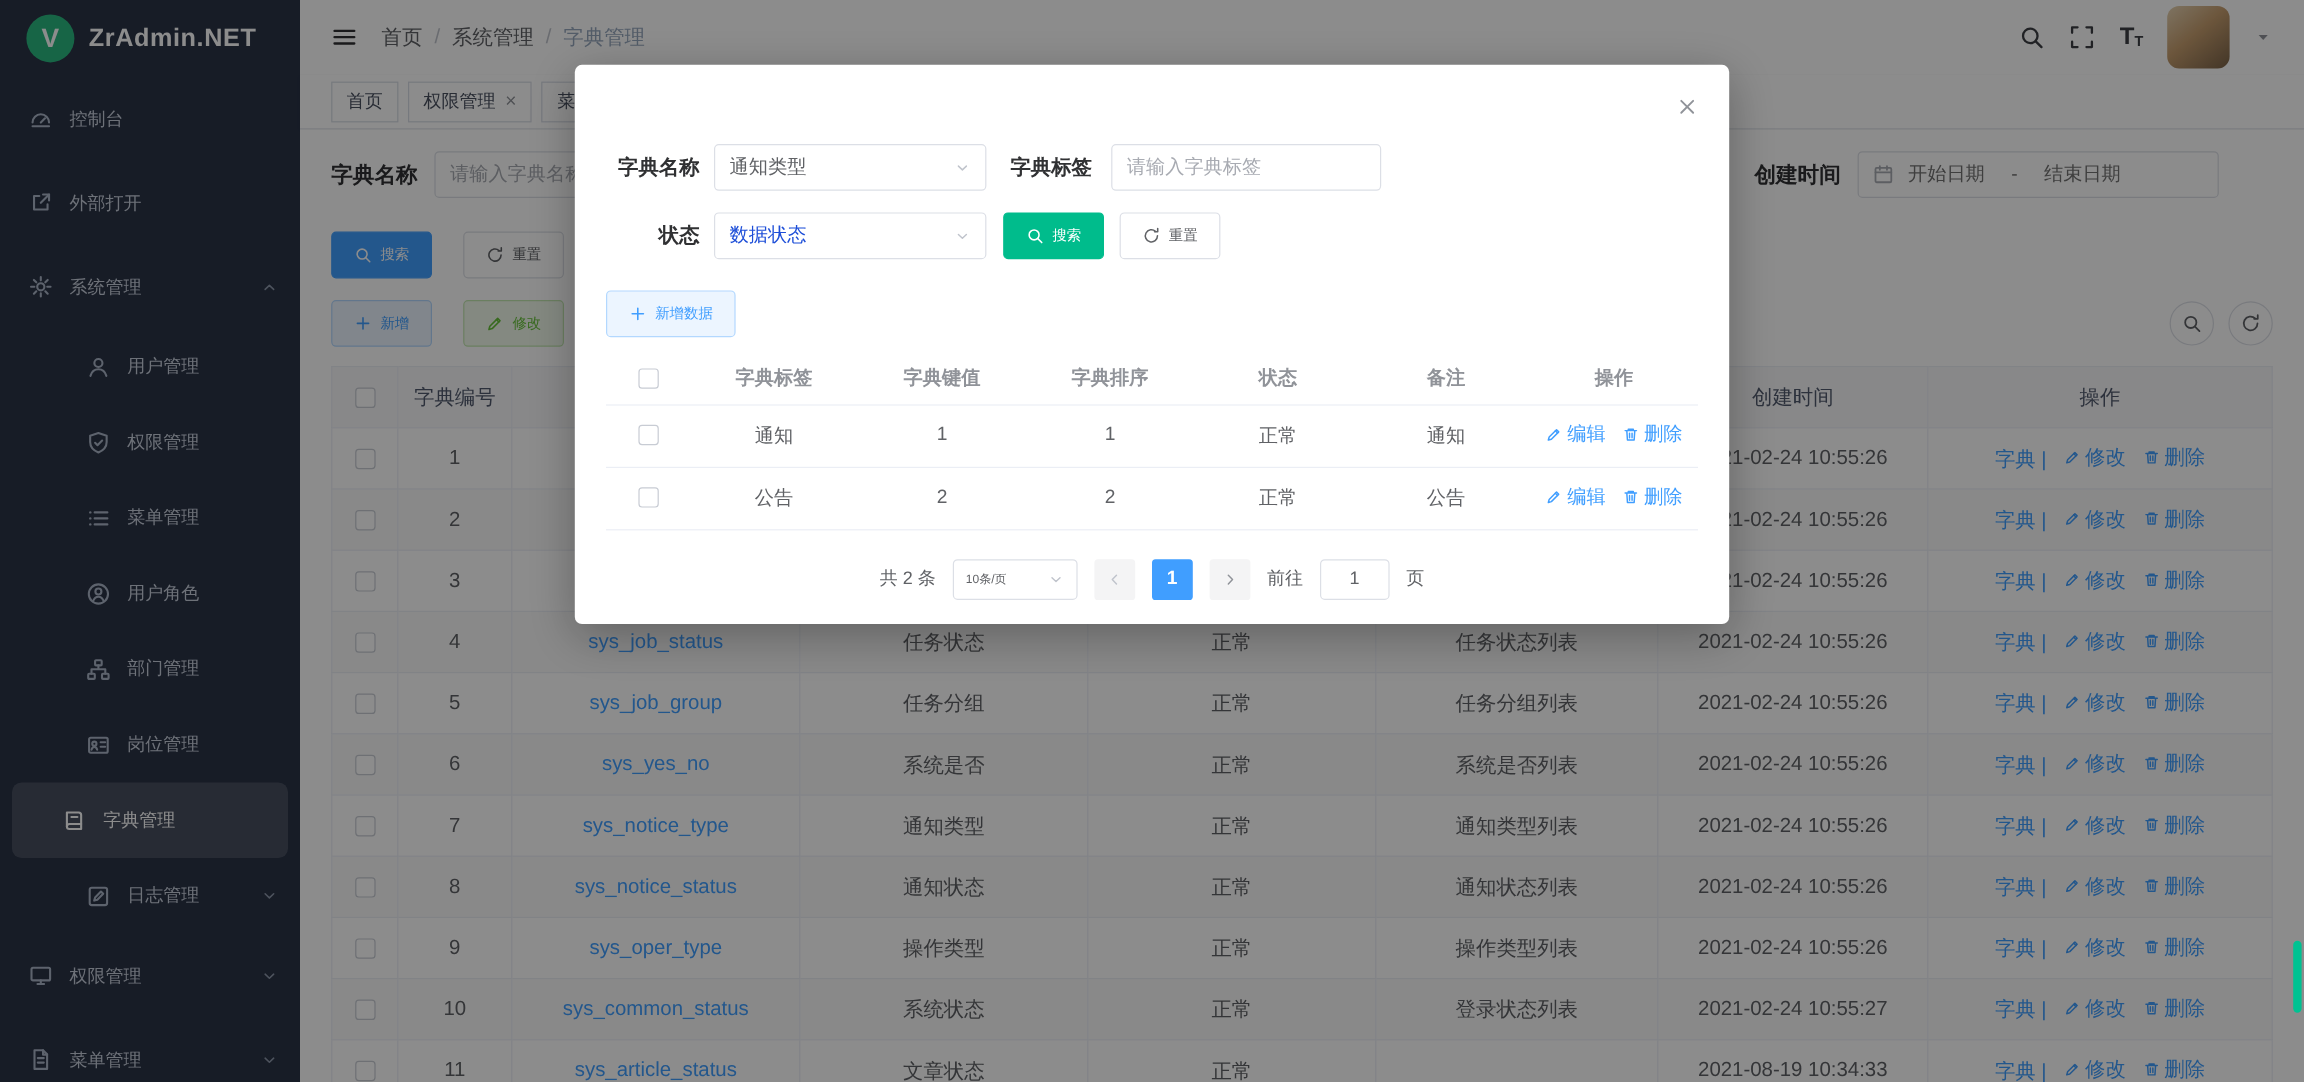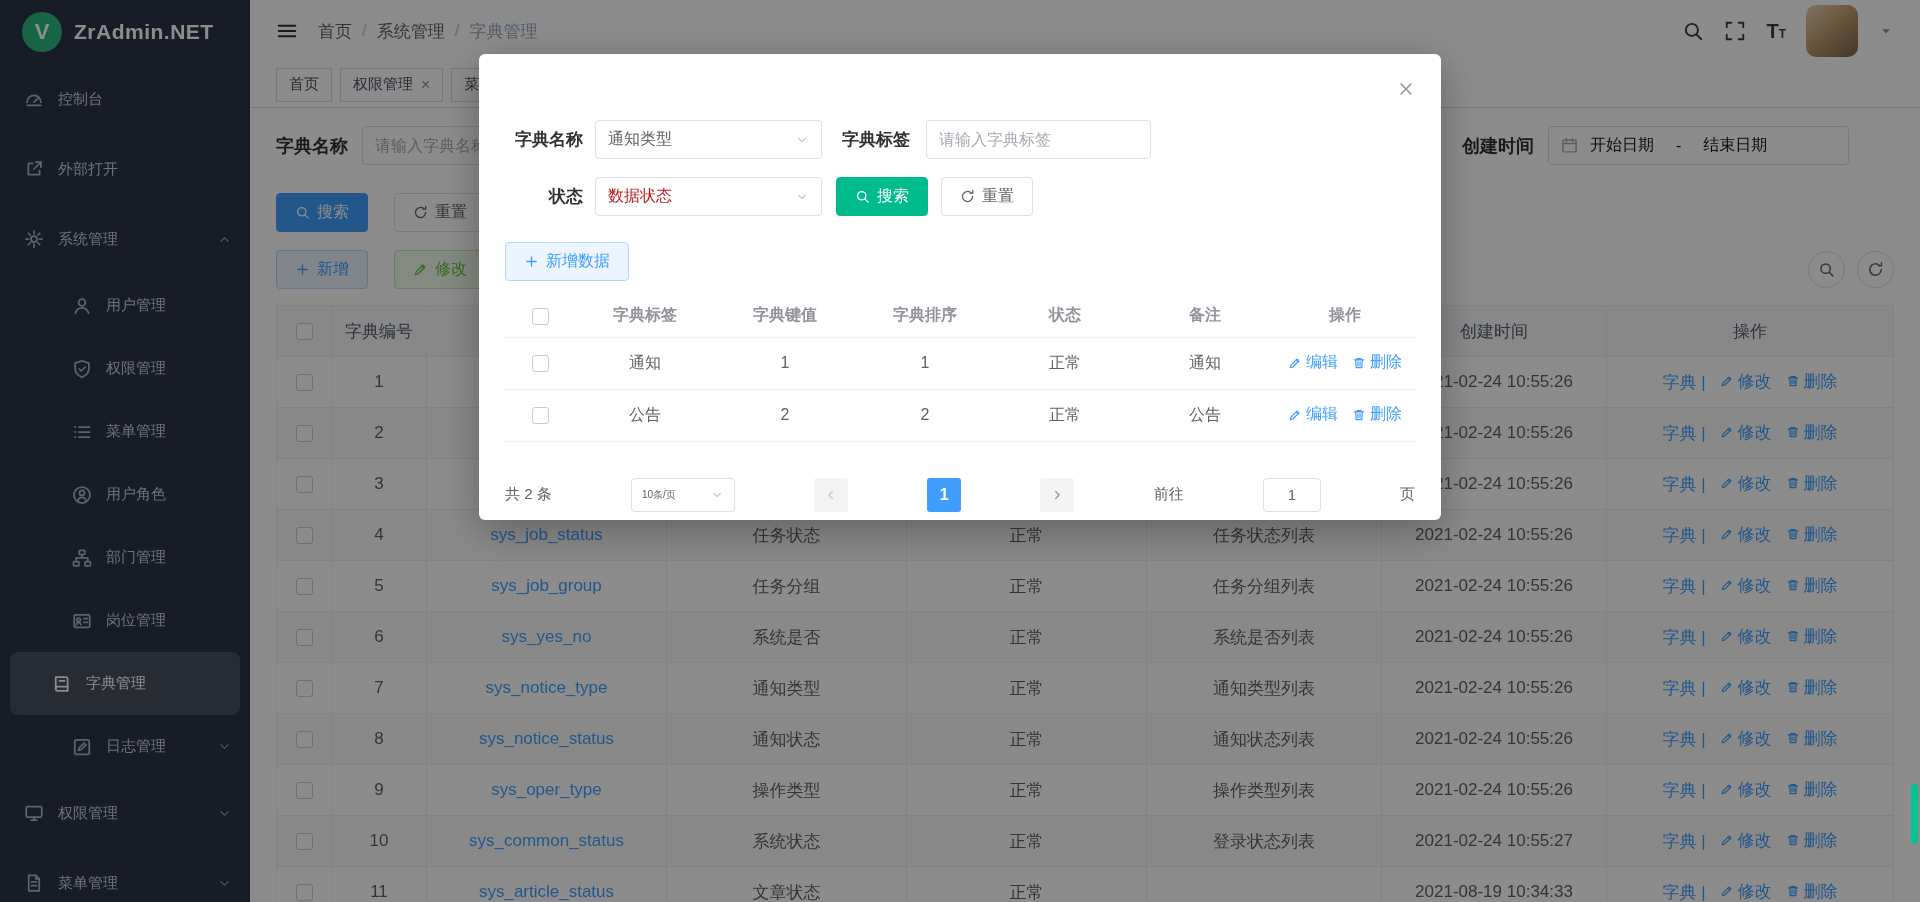--- a/index.html
+++ b/index.html
@@ -43,26 +43,26 @@
 .tab-close{font-size:16px;color:#909399;line-height:1;cursor:pointer}
 
 
 .content{flex:1;background:#fff;padding:18px 26px 0;overflow:hidden}
 .filter-row{display:flex;align-items:center}
 .f-label{font-size:18px;font-weight:bold;color:#303133;margin-right:14px;white-space:nowrap}
 .input{height:39px;border:1px solid #dcdfe6;border-radius:4px;padding:0 12px;font-size:16px;color:#606266;background:#fff;outline:none;font-family:inherit}
 .input::placeholder{color:#a8abb2}
 .dict-name-input{width:294px}
 .date-group{margin-left:auto;margin-right:45px;display:flex;align-items:center}
-.date-range{width:301px;height:39px;border:1px solid #dcdfe6;border-radius:4px;display:flex;align-items:center;padding:0 12px;color:#0f172a;font-size:16px;cursor:pointer;background:#fff}
+.date-range{width:301px;height:39px;border:1px solid #dcdfe6;border-radius:4px;display:flex;align-items:center;padding:0 12px;color:#737373;font-size:16px;cursor:pointer;background:#fff}
 .date-range .cal{width:17px;height:17px;color:#a8abb2;margin-right:12px}
 .date-range .sep{margin:0 22px}
 .btn-row{display:flex;align-items:center;margin-top:28px}
 .btn-row.second{margin-top:18px}
-.btn{height:39px;padding:0 18px;border:1px solid #dcdfe6;border-radius:4px;background:#fff;color:#606266;font-size:16px;display:inline-flex;align-items:center;gap:7px;cursor:pointer;font-family:inherit;white-space:nowrap}
+.btn{height:39px;padding:0 18px;border:1px solid #dcdfe6;border-radius:4px;background:#fff;color:#606266;font-size:12px;display:inline-flex;align-items:center;gap:7px;cursor:pointer;font-family:inherit;white-space:nowrap}
 .btn .btn-icon{width:15px;height:15px}
 .btn.primary{background:var(--primary,#409eff);border-color:var(--primary,#409eff);color:#fff}
 .btn.teal{background:var(--teal,#00bc8c);border-color:var(--teal,#00bc8c);color:#fff}
 .btn.plain-primary{background:var(--primary-plain-bg,#ecf5ff);border-color:var(--primary-plain-border,#b3d8ff);color:var(--primary,#409eff)}
 .btn.plain-success{background:var(--success-plain-bg,#f0f9eb);border-color:var(--success-plain-border,#c2e7b0);color:var(--success,#67c23a)}
 .btn + .btn{margin-left:26px}
 .right-tools{margin-left:auto;display:flex;gap:12px}
 .icon-btn{width:37px;height:37px;border-radius:50%;border:1px solid #dcdfe6;background:#fff;color:#606266;display:flex;align-items:center;justify-content:center;cursor:pointer}
 .icon-btn .icon{width:17px;height:17px}
 
@@ -80,31 +80,31 @@
 
 .overlay{position:fixed;inset:0;background:rgba(0,0,0,.45);z-index:10}
 .modal{position:fixed;left:479px;top:54px;width:962px;height:466px;background:#fff;border-radius:6px;box-shadow:0 10px 40px rgba(0,0,0,.3);z-index:11;padding:26px 26px 0}
 .modal-close{position:absolute;top:26px;right:26px;width:18px;height:18px;color:#909399;cursor:pointer}
 .m-row{display:flex;align-items:center;margin-top:18px}
 .m-row.first{margin-top:40px}
 .m-label{width:78px;margin-right:12px;text-align:right;font-size:17px;font-weight:bold;color:#303133;white-space:nowrap}
 .m-label2{margin-left:18px;margin-right:16px;width:70px;text-align:right;font-size:17px;font-weight:bold;color:#303133;white-space:nowrap}
 .select{width:227px;height:39px;border:1px solid #dcdfe6;border-radius:4px;display:flex;align-items:center;justify-content:space-between;padding:0 12px;cursor:pointer;background:#fff}
 .sel-value{font-size:16px;color:#606266;white-space:nowrap}
-.sel-value.placeholder{color:#b91c1c}
+.sel-value.placeholder{color:#1d4ed8}
 .sel-arrow{width:14px;height:14px;color:#c0c4cc}
 .m-input{width:225px}
 .m-row .btn.teal{margin-left:14px}
 .m-row .btn + .btn{margin-left:13px}
 .add-data{margin-top:26px}
 .m-table{width:100%;margin-top:14px;font-size:16px;color:#606266}
 .m-table th,.m-table td{text-align:center;padding:0 6px;white-space:nowrap}
 .m-table th{height:42px;color:#909399;font-weight:bold;border-bottom:1px solid #ebeef5}
 .m-table td{height:52px;border-bottom:1px solid #ebeef5}
-.m-pagination{display:flex;align-items:center;justify-content:space-between;gap:14px;margin-top:36px}
+.m-pagination{display:flex;align-items:center;justify-content:center;gap:14px;margin-top:24px}
 .pg-total,.pg-goto{font-size:15px;color:#606266;white-space:nowrap}
 .pg-size{width:104px;height:34px;padding:0 10px}
 .pg-size .sel-value{font-size:10px}
 .pg-btn{width:34px;height:34px;border:none;border-radius:3px;background:#f4f4f5;display:flex;align-items:center;justify-content:center;cursor:pointer;font-family:inherit}
 .pg-btn .icon{width:14px;height:14px}
 .pg-btn.prev{color:#c0c4cc}
 .pg-btn.next{color:#909399}
 .pg-btn.page.active{background:var(--primary,#409eff);color:#fff;font-size:16px;font-weight:bold}
 .pg-input{width:58px;height:34px;border:1px solid #dcdfe6;border-radius:4px;text-align:center;font-size:15px;color:#606266;outline:none;font-family:inherit}
 .scrollbar-thumb{position:fixed;right:2px;top:784px;width:7px;height:60px;border-radius:4px;background:var(--scrollbar,#00c292);z-index:12}

